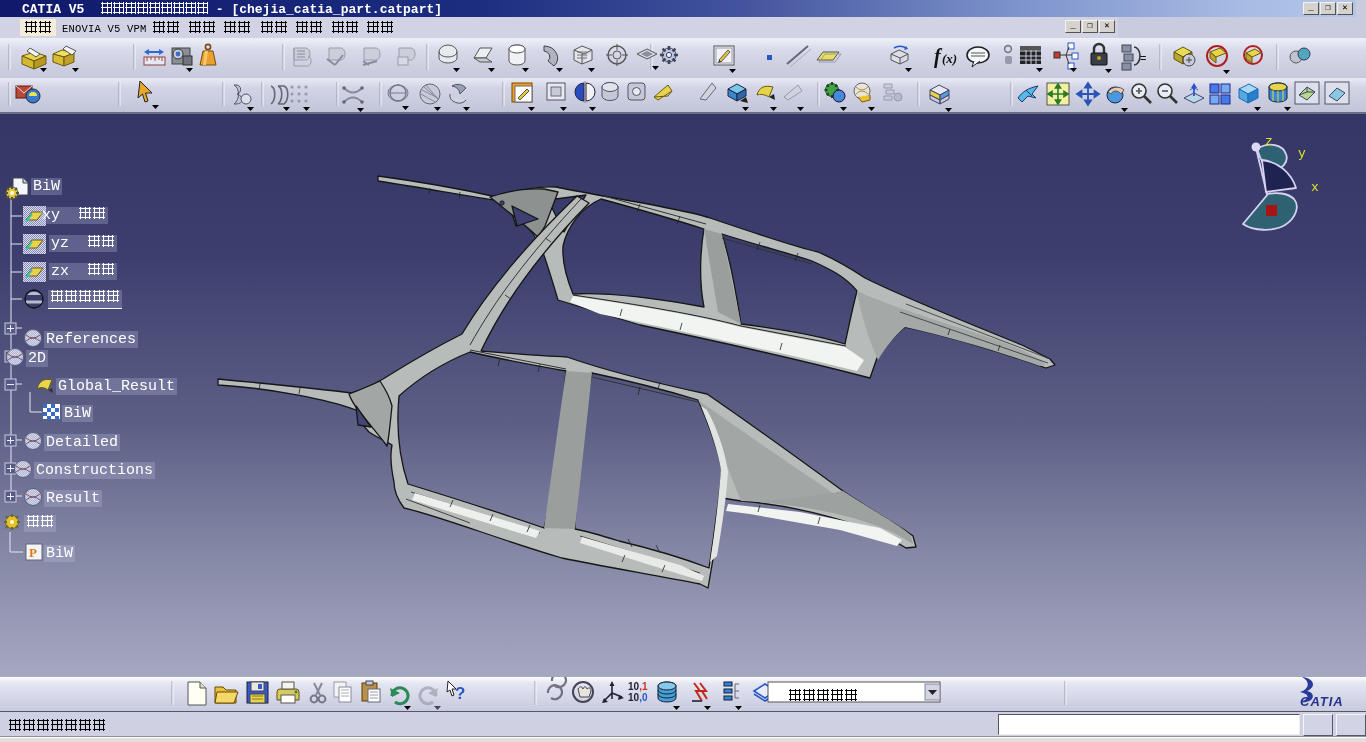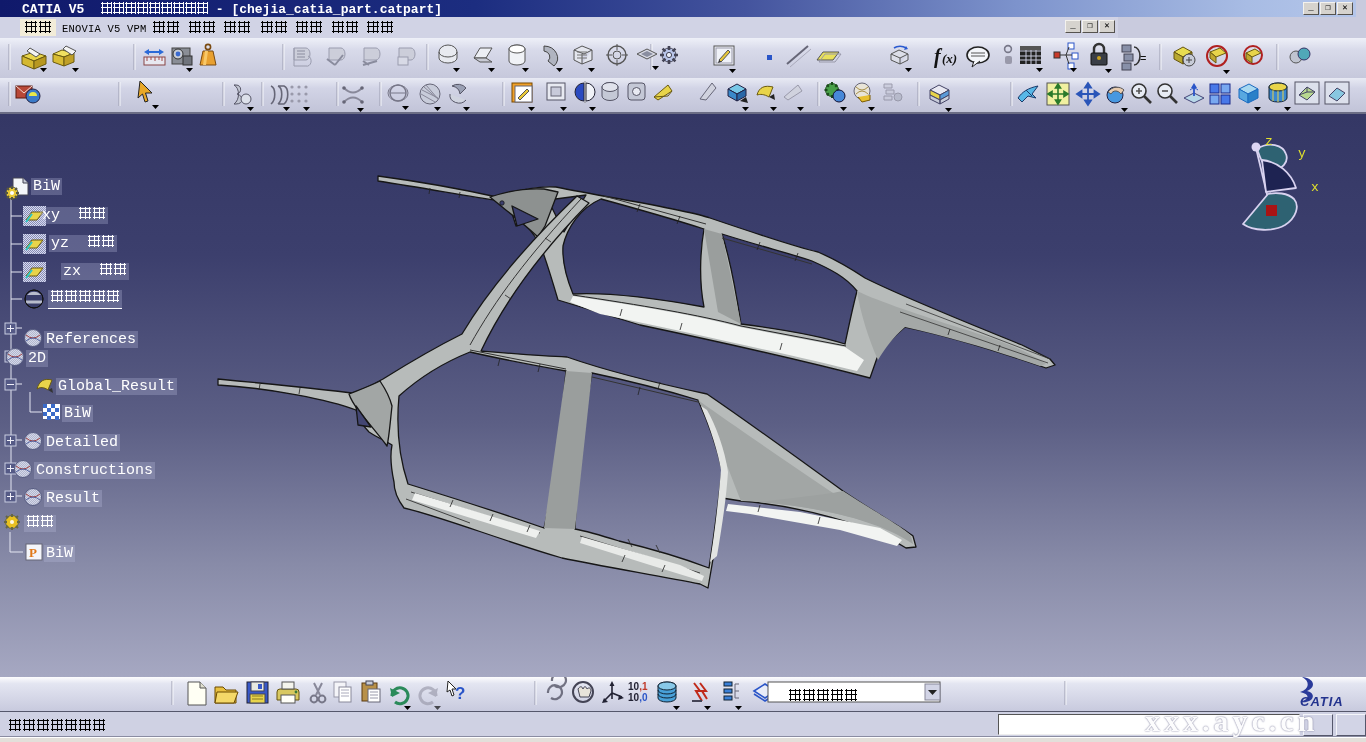--- a/index.html
+++ b/index.html
@@ -660,21 +660,21 @@
               <circle cx="10" cy="10" r="8.5" fill="url(#dz)" opacity="0.85"></circle>
               <path d="M3,7 q7,6 14,0" fill="none" stroke="#a04040"></path>
               <path d="M3,13 q7,-6 14,0" fill="none" stroke="#5060a0"></path>
               <circle cx="10" cy="10" r="8.5" fill="none" stroke="#555a80"></circle>
             </g>
       </defs>
         </svg>
       <div class="tnode" style="left:31px;top:64px"><span class="lbl">BiW</span></div>
       <div class="tnode" style="left:40px;top:93px"><span class="lbl">xy&nbsp;&nbsp;<span class="cj b"></span><span class="cj b"></span></span></div>
       <div class="tnode" style="left:49px;top:121px"><span class="lbl">yz&nbsp;&nbsp;<span class="cj b"></span><span class="cj b"></span></span></div>
-      <div class="tnode" style="left:61px;top:149px"><span class="lbl">zx&nbsp;&nbsp;<span class="cj b"></span><span class="cj b"></span></span></div>
+      <div class="tnode" style="left:49px;top:149px"><span class="lbl">zx&nbsp;&nbsp;<span class="cj b"></span><span class="cj b"></span></span></div>
       <div class="tnode" style="left:48px;top:176px"><span class="lbl" style="border-bottom:1px solid #fff;padding-bottom:1px"><span class="cj b"></span><span class="cj b"></span><span class="cj b"></span><span class="cj b"></span><span class="cj b"></span></span></div>
       <div class="tnode" style="left:23px;top:214px"><svg width="21" height="20" style="vertical-align:-5px">
             <use href="#hb"></use>
           </svg><span class="lbl">References</span></div>
       <div class="tnode" style="left:5px;top:233px"><svg width="21" height="20" style="vertical-align:-5px">
             <use href="#hb"></use>
           </svg><span class="lbl">2D</span></div>
       <div class="tnode" style="left:35px;top:261px"><svg width="21" height="20" style="vertical-align:-5px">
             <path d="M2,14 C4,6 9,3 17,5 L13,15 C9,12 5,12 2,14 z" fill="#e8d44a" stroke="#6a5a10"></path>
             <path d="M13,15 l5,3 -1,-5" fill="#333"></path>
@@ -858,14 +858,13 @@
    
    <div style="position:absolute;left:788px;top:9px;color:#000"><span class="cj"></span><span class="cj"></span><span class="cj"></span><span class="cj"></span><span class="cj"></span></div>
   </div>
   <div id="status" class="abs">
     <div style="position:absolute;left:8px;top:4px;color:#000"><span class="cj"></span><span class="cj"></span><span class="cj"></span><span class="cj"></span><span class="cj"></span><span class="cj"></span><span class="cj"></span></div>
     <div style="position:absolute;left:998px;top:2px;width:300px;height:19px;background:#fff;border:1px solid;border-color:#555 #eee #eee #555"></div>
     <div style="position:absolute;left:1303px;top:2px;width:28px;height:20px;background:#d2d4e6;border:1px solid;border-color:#f4f5fa #55576b #55576b #f4f5fa"></div>
     <div style="position:absolute;left:1336px;top:2px;width:28px;height:20px;background:#d2d4e6;border:1px solid;border-color:#f4f5fa #55576b #55576b #f4f5fa"></div>
   </div>
   <div id="strip" class="abs"></div>
-  <div class="abs" style="left:1145px;top:704px;font:bold 30px 'Liberation Serif',serif;color:rgba(255,255,255,0.97);letter-spacing:4px;z-index:9;text-shadow:0 0 2px #9898b2,0 0 1px #8888a4">xxx.ayc.cn</div>
 </div>
 
 </body></html>

